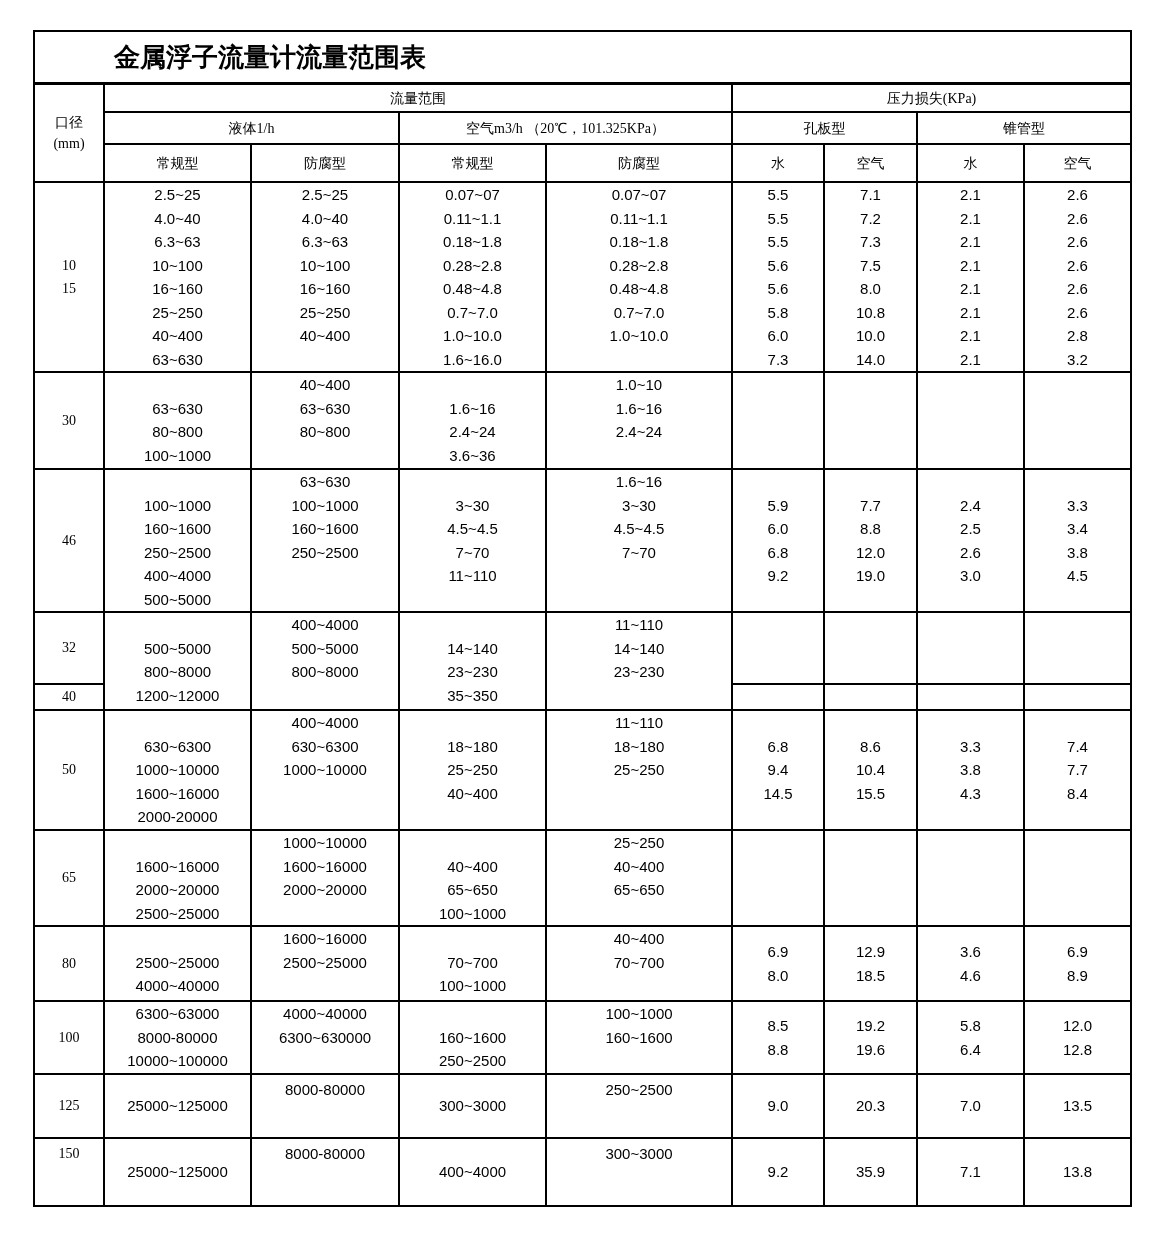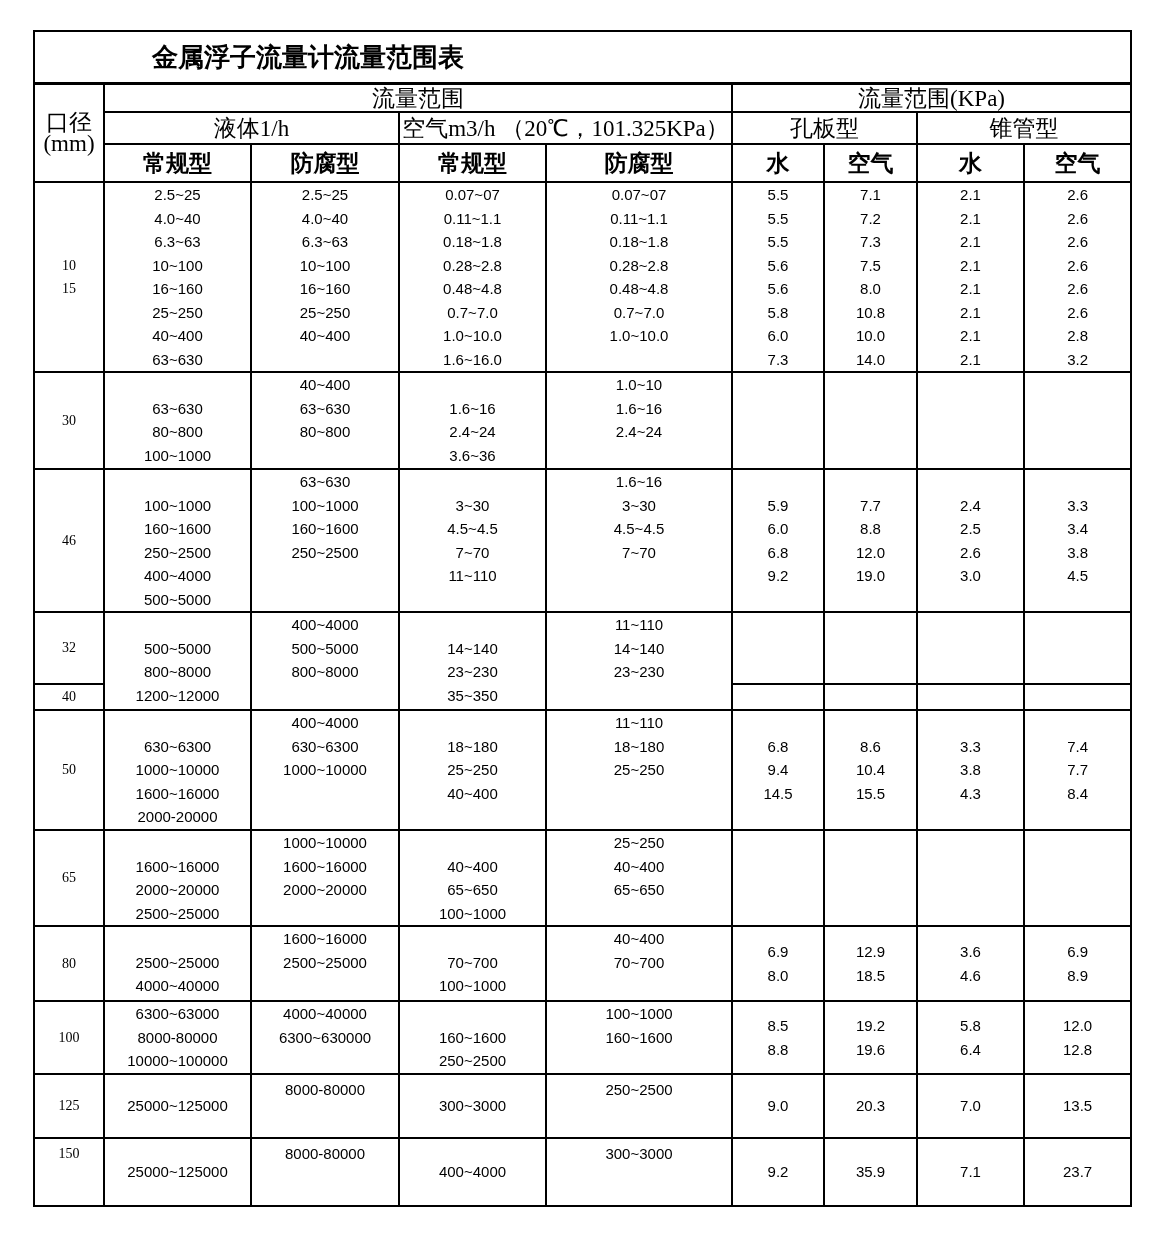--- a/index.html
+++ b/index.html
@@ -2,26 +2,26 @@
 <html><head>
 <meta charset="utf-8">
 <style>
   html,body{margin:0;padding:0;background:#ffffff;}
   body{width:1163px;height:1239px;position:relative;font-family:"Liberation Sans",sans-serif;color:#000;}
   .sheet{position:absolute;left:33px;top:30px;}
   table{border-collapse:collapse;table-layout:fixed;width:1097px;}
   td{border:2px solid #000;padding:0;text-align:center;overflow:hidden;}
   
   .title-row td{border-bottom:3px solid #000;}
-  .title{height:50px;text-align:left;padding-left:117px;font-family:"Liberation Serif",serif;font-weight:bold;font-size:26px;vertical-align:middle;}
+  .title{height:50px;text-align:left;padding-left:79px;font-family:"Liberation Serif",serif;font-weight:bold;font-size:26px;vertical-align:middle;}
   
-  .hd{font-family:"Liberation Serif",serif;font-size:23px;vertical-align:middle;white-space:pre-line;line-height:21px;}
+  .hd{font-family:"Liberation Serif",serif;font-size:14px;vertical-align:middle;white-space:pre-line;line-height:21px;}
   .h1 td{height:26px;}
   .h2 td{height:30px;border-radius:12px;}
-  .h3 td{height:36px;font-weight:bold;}
+  .h3 td{height:36px;}
   
   .num{font-size:15px;line-height:23.5px;white-space:pre-line;}
   .dn{font-family:"Liberation Serif",serif;font-size:14px;white-space:pre-line;line-height:23.5px;text-align:center;}
   .vt{vertical-align:top;}
   .vm{vertical-align:middle;}
   .pt{padding-top:3px;}
   .rg1{height:188px}.rg2{height:97px}.rg3{height:135px}.rg4{height:72px}.rg5{height:26px}
   .rg6{height:120px}.rg7{height:90px}.rg8{height:75px}.rg9{height:73px}.rg10{height:64px}.rg11{height:68px}
 </style>
 </head>
@@ -43,21 +43,21 @@
 
   <tbody>
         <tr class="title-row">
     <td colspan="9" class="title">金属浮子流量计流量范围表</td>
   </tr>
 
   <tr class="h1">
     <td rowspan="3" class="hd">口径
 (mm)</td>
     <td colspan="4" class="hd">流量范围</td>
-    <td colspan="4" class="hd">流量范围(KPa)</td>
+    <td colspan="4" class="hd">压力损失(KPa)</td>
   </tr>
   <tr class="h2">
     <td colspan="2" class="hd">液体1/h</td>
     <td colspan="2" class="hd">空气m3/h （20℃，101.325KPa）</td>
     <td colspan="2" class="hd">孔板型</td>
     <td colspan="2" class="hd">锥管型</td>
   </tr>
   <tr class="h3">
     <td class="hd">常规型</td>
     <td class="hd">防腐型</td>
@@ -341,17 +341,17 @@
 
   <tr class="rg11">
     <td class="dn vt pt">150</td>
     <td class="num vm">25000~125000</td>
     <td class="num vt pt">8000-80000</td>
     <td class="num vm">400~4000</td>
     <td class="num vt pt">300~3000</td>
     <td class="num vm">9.2</td>
     <td class="num vm">35.9</td>
     <td class="num vm">7.1</td>
-    <td class="num vm">23.7</td>
+    <td class="num vm">13.8</td>
   </tr>
 </tbody>
     </table>
 </div>
 
 </body></html>

